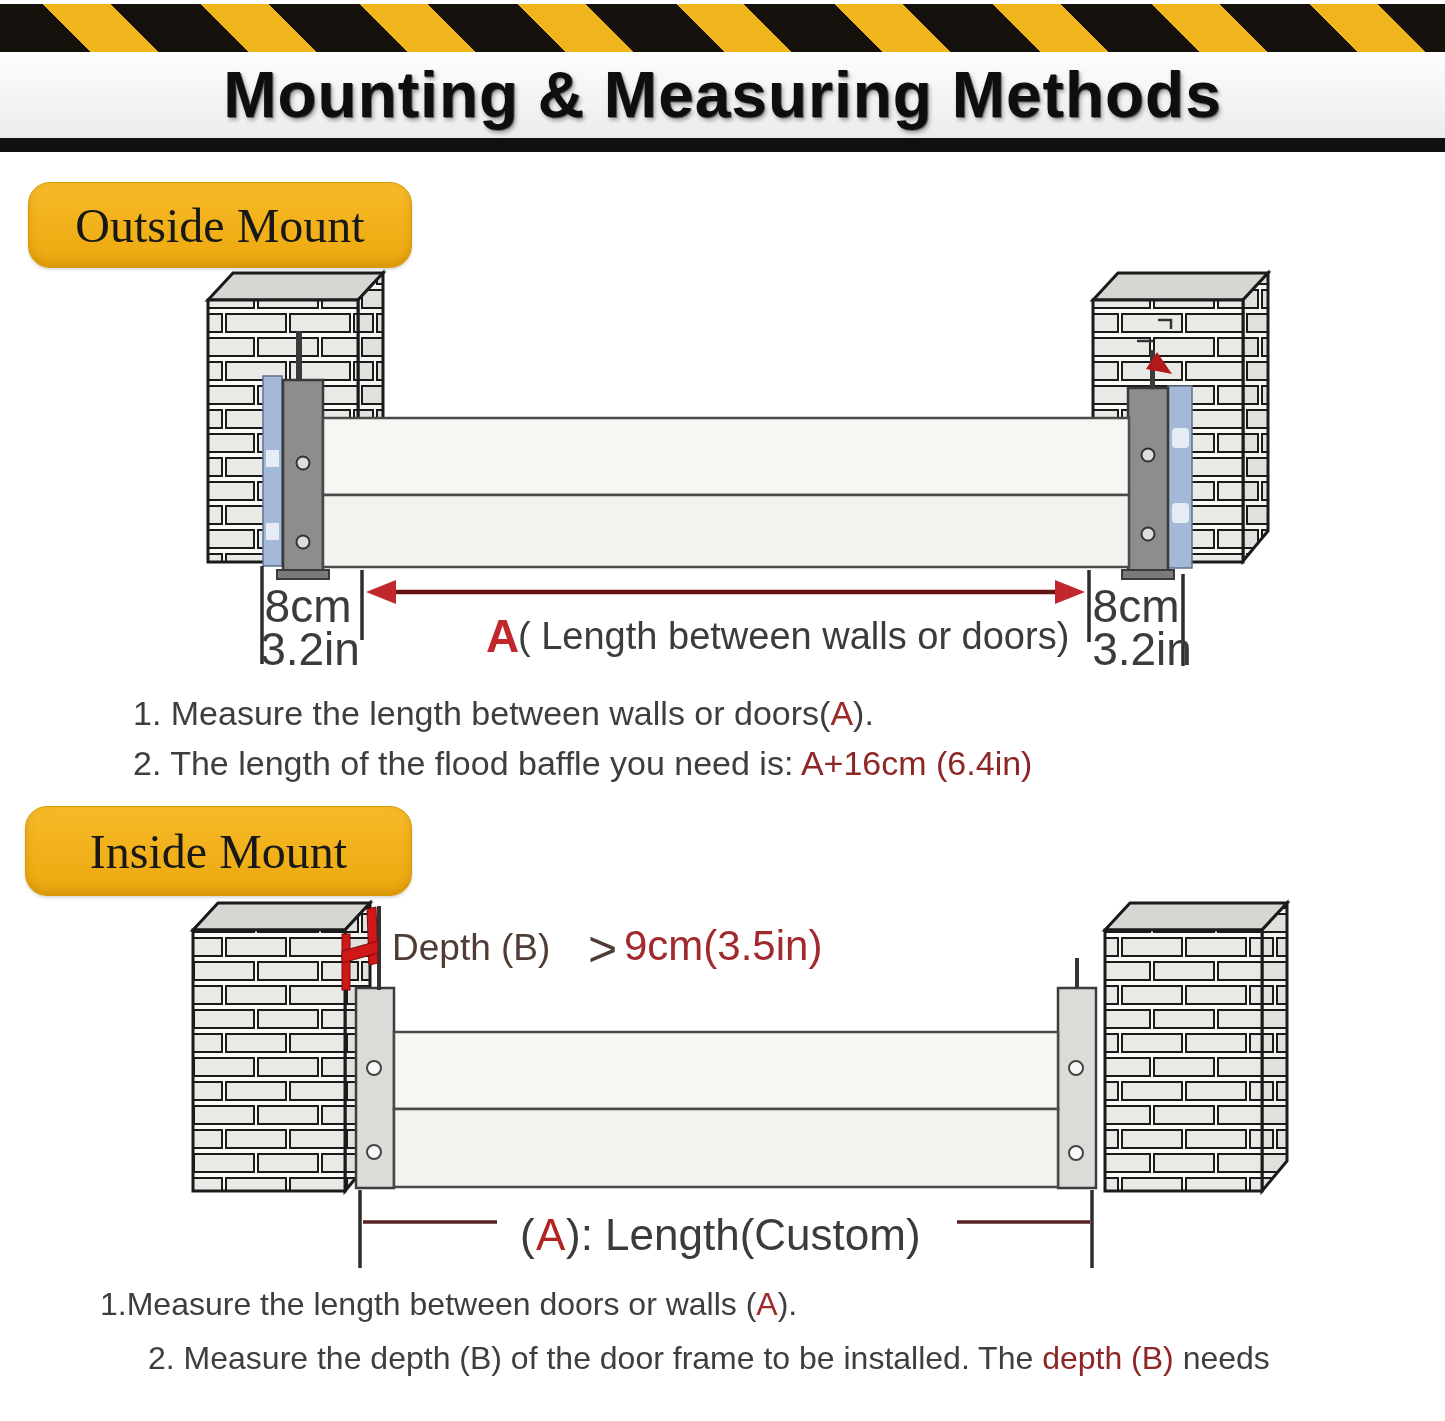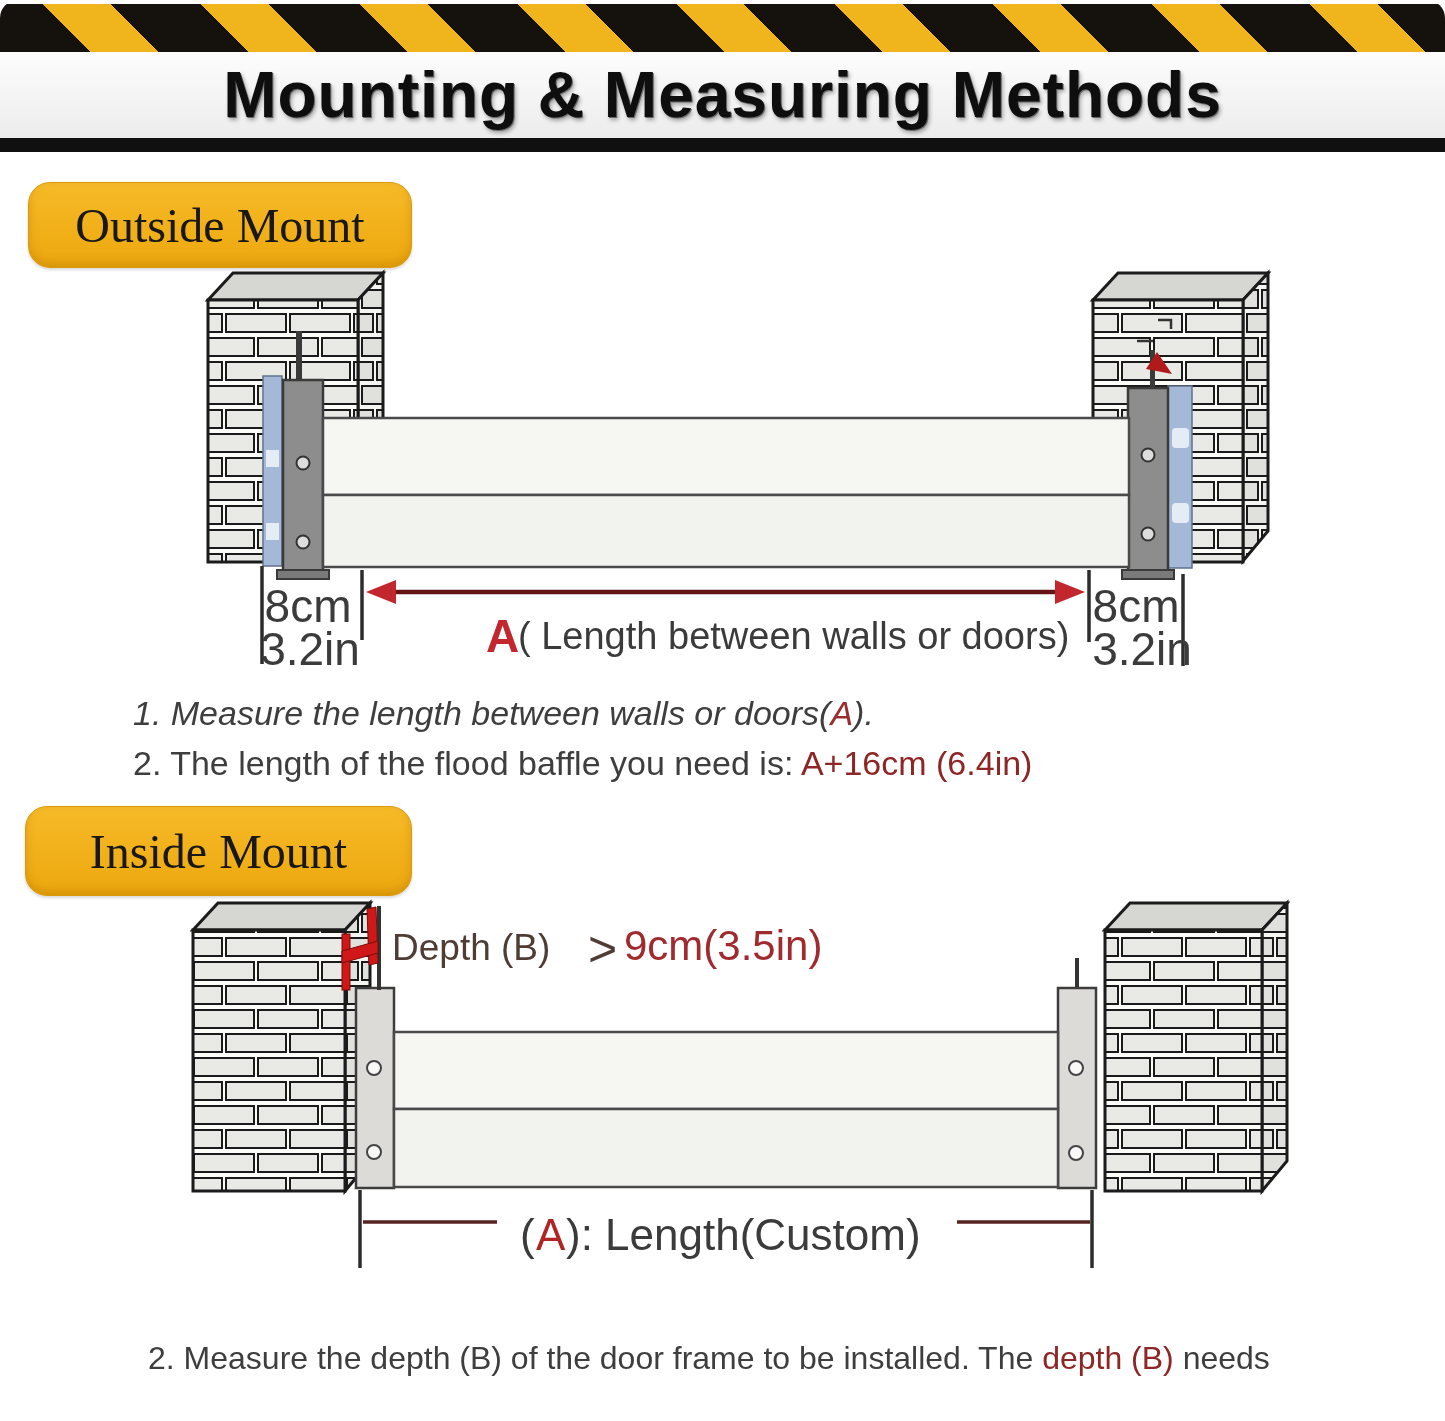--- a/index.html
+++ b/index.html
@@ -1,17 +1,17 @@
 <!DOCTYPE html>
 <html><head>
 <meta charset="utf-8">
 <style>
   html,body{margin:0;padding:0;background:#ffffff;}
   .page{position:relative;width:1445px;height:1421px;background:#ffffff;overflow:hidden;
-        font-family:"Liberation Sans","DejaVu Sans",sans-serif;color:#3b3b3b;border-radius:18px;}
+        font-family:"Liberation Sans","DejaVu Sans",sans-serif;color:#3b3b3b;}
   .abs{position:absolute;}
 
   
   .banner{position:absolute;left:0;top:0;width:1445px;height:154px;}
   .stripes{position:absolute;left:0;top:4px;width:1445px;height:48px;
            background:repeating-linear-gradient(45deg,#15110d 0 64px,#f0b41c 64px 112px);}
   .title-band{position:absolute;left:0;top:52px;width:1445px;height:86px;
               background:linear-gradient(#fdfdfd,#ececec);
               display:flex;align-items:center;justify-content:center;}
   .title{margin:0;font-size:64px;font-weight:700;letter-spacing:1px;color:#0e0e0e;
@@ -114,21 +114,21 @@
     <polygon points="1085,592 1055,580 1055,604" fill="#c1272d"></polygon>
 
     <text x="308" y="622" font-size="46" fill="#3b3b3b" text-anchor="middle">8cm</text>
     <text x="310" y="665" font-size="46" fill="#3b3b3b" text-anchor="middle">3.2in</text>
     <text x="1136" y="622" font-size="46" fill="#3b3b3b" text-anchor="middle">8cm</text>
     <text x="1142" y="665" font-size="46" fill="#3b3b3b" text-anchor="middle">3.2in</text>
     <text x="486" y="652" font-size="46" font-weight="bold" fill="#c1272d">A</text>
     <text x="518" y="649" font-size="38" fill="#3b3b3b">( Length between walls or doors)</text>
   </svg>
 
-  <div class="step" style="left:133px;top:694px;font-style:italic;">
+  <div class="step" style="left:133px;top:694px;">
     <span>1. Measure the length between walls or doors(</span><span class="red-a">A</span><span>).</span>
   </div>
   <div class="step" style="left:133px;top:744px;text-align:right;">
     <span>2. The length of the flood baffle you need is: </span><span class="red">A+16cm (6.4in)</span>
   </div>
 
   <div class="pill pill-inside">
     <span>Inside Mount</span>
   </div>
 
@@ -184,17 +184,20 @@
 
     <path d="M360,1190 V1268" stroke="#2d2d2d" stroke-width="3.5"></path>
     <path d="M1092,1190 V1268" stroke="#2d2d2d" stroke-width="3.5"></path>
     <path d="M363,1222 H497" stroke="#572222" stroke-width="3.5"></path>
     <path d="M957,1222 H1090" stroke="#572222" stroke-width="3.5"></path>
     <text x="520" y="1250" font-size="44" fill="#3b3b3b">(</text>
     <text x="536" y="1250" font-size="44" fill="#b02424">A</text>
     <text x="566" y="1250" font-size="44" fill="#3b3b3b">): Length(Custom)</text>
   </svg>
 
+  <div class="step bstep" style="left:100px;top:1286px;">
+    <span>1.Measure the length between doors or walls (</span><span class="red-a">A</span><span>).</span>
+  </div>
   <div class="step bstep" style="left:104px;top:1340px;margin-left:44px;">
     <span>2. Measure the depth (B) of the door frame to be installed. The </span><span class="red">depth (B)</span><span> needs</span>
   </div>
 
 </div>
 
 </body></html>

